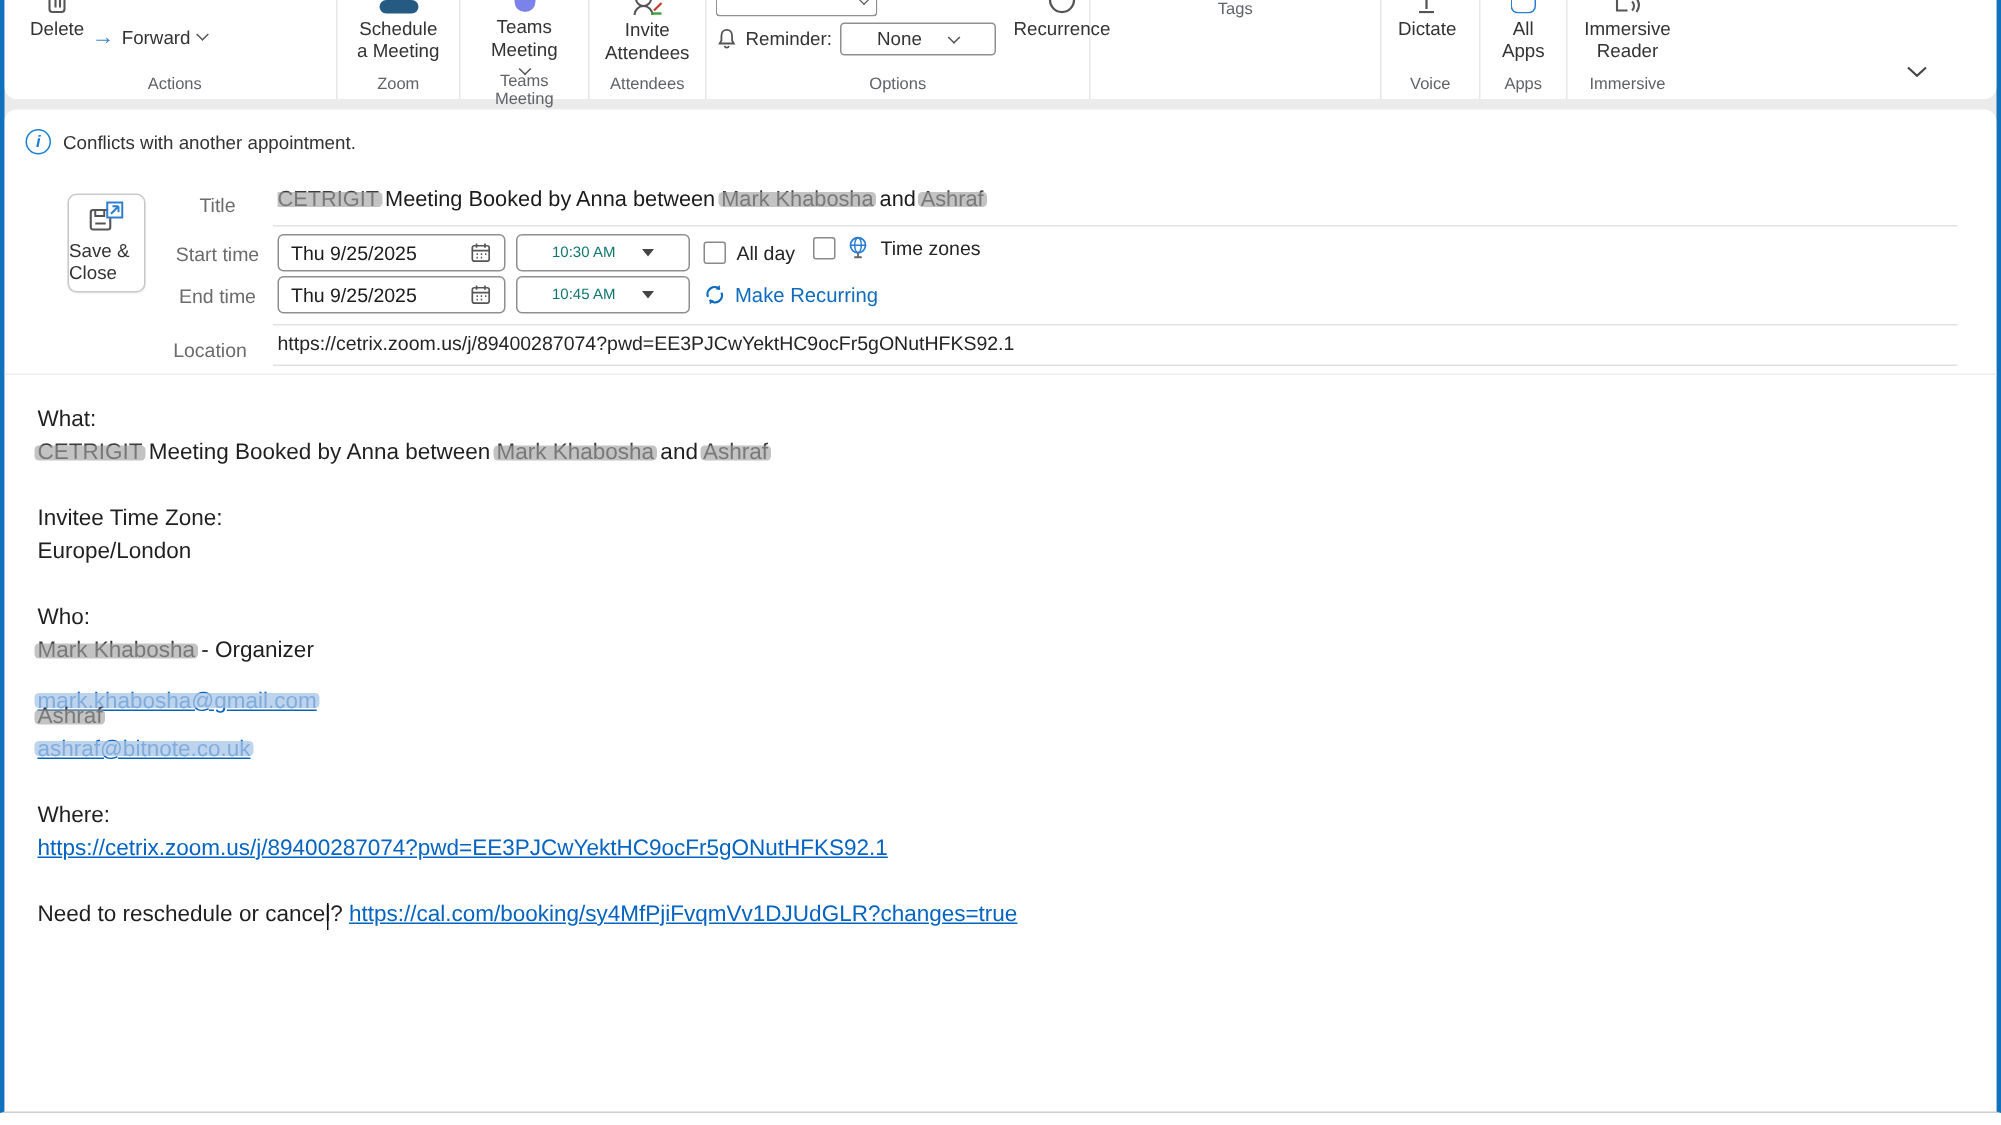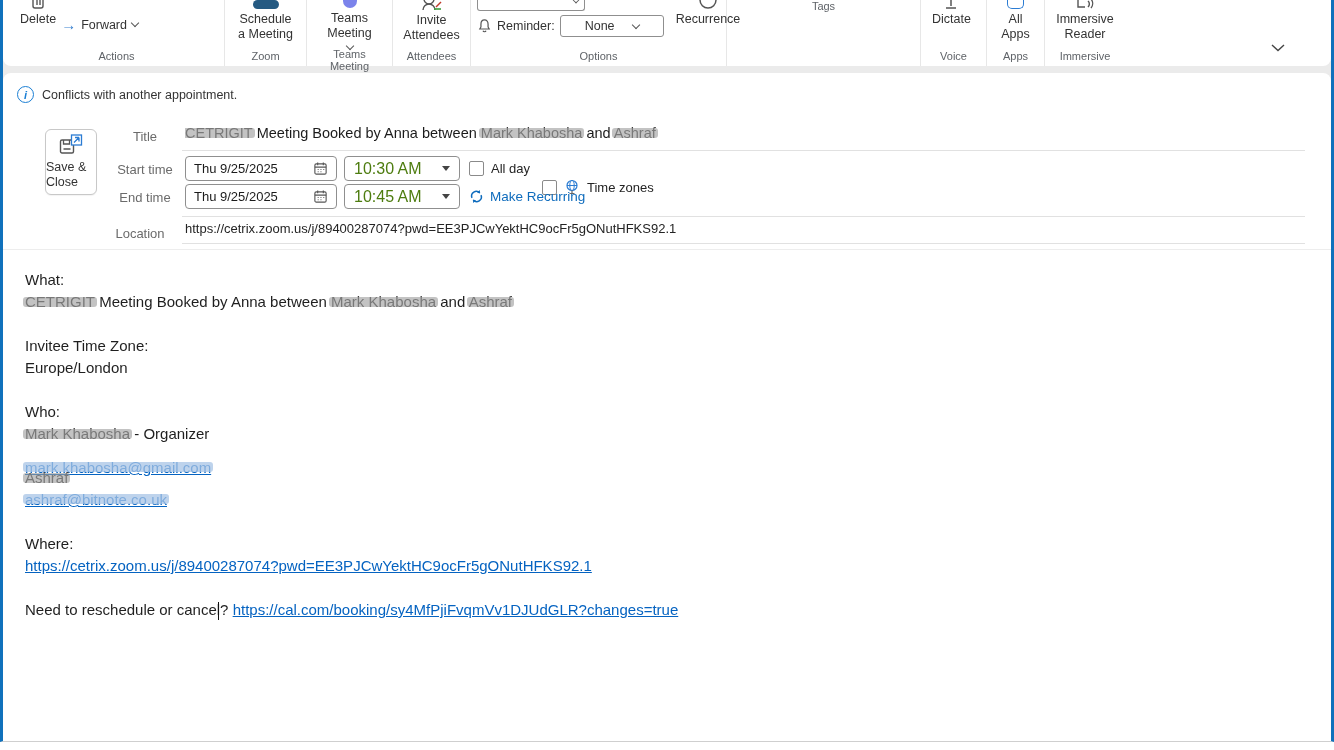--- a/index.html
+++ b/index.html
@@ -48,21 +48,21 @@
              border:1px solid #c8c8c8; border-radius:6px; display:flex; flex-direction:column;
              align-items:center; justify-content:center; gap:4px; font-size:12.5px; color:#333;
              line-height:15px; box-shadow:0 1px 1px rgba(0,0,0,.05); }
   .flabel { position:absolute; width:110px; text-align:center; font-size:13px; color:#6b6b6b; }
   .titleval { position:absolute; left:182px; top:52px; right:30px; font-size:14.5px; color:#1b1b1b; white-space:nowrap; overflow:hidden; }
   .hline { position:absolute; height:1px; background:#e1e1e1; }
   .datebox { position:absolute; width:152px; height:25px; border:1px solid #8f8f8f; border-radius:4px;
              display:flex; align-items:center; padding:0 8px; font-size:13px; color:#1b1b1b; }
   .datebox svg { margin-left:auto; }
   .timebox { position:absolute; width:116px; height:25px; border:1px solid #8f8f8f; border-radius:4px;
-             display:flex; align-items:center; padding:0 9px; font-size:16px; color:#4d7c0f; }
+             display:flex; align-items:center; padding:0 23px; font-size:10px; color:#0f766e; }
   .tri { width:0; height:0; border-left:4.5px solid transparent; border-right:4.5px solid transparent;
          border-top:5px solid #444; margin-left:auto; }
   .cbrow { position:absolute; display:flex; align-items:center; gap:7px; font-size:13px; color:#242424; }
   .cb { width:15px; height:15px; border:1.4px solid #8a8a8a; border-radius:2px; background:#fff; }
   .recurlink { position:absolute; display:flex; align-items:center; gap:6px; font-size:13.5px; color:#0f6cbd; }
   .locval { position:absolute; left:182px; top:148px; right:30px; font-size:13px; color:#242424; white-space:nowrap; overflow:hidden; }
 
   
   .bodytext { position:absolute; left:22px; top:190px; right:20px; font-size:15px; color:#1f1f1f; }
   .bl { position:absolute; left:0; right:0; height:21px; white-space:nowrap; }
@@ -240,21 +240,21 @@
         </svg>
     </div>
     <div class="timebox" style="left:341px;top:83px">
       <span>10:30 AM</span>
       <span class="tri"></span>
     </div>
     <div class="cbrow" style="left:466px;top:88px">
       <span class="cb"></span>
       <span>All day</span>
     </div>
-    <div class="cbrow" style="left:539px;top:106px">
+    <div class="cbrow" style="left:539px;top:84px">
       <span class="cb"></span>
       <svg width="16" height="16" viewBox="0 0 16 16">
           <circle cx="8" cy="6.5" r="5" fill="none" stroke="#2b7cd3" stroke-width="1.2"></circle>
           <ellipse cx="8" cy="6.5" rx="2.2" ry="5" fill="none" stroke="#2b7cd3" stroke-width="1"></ellipse>
           <path d="M3 6.5 h10" stroke="#2b7cd3" stroke-width="1"></path>
           <path d="M8 11.5 v2.5 M5.5 14.5 h5" stroke="#666" stroke-width="1.2"></path>
         </svg>
       <span>Time zones</span>
     </div>
 

